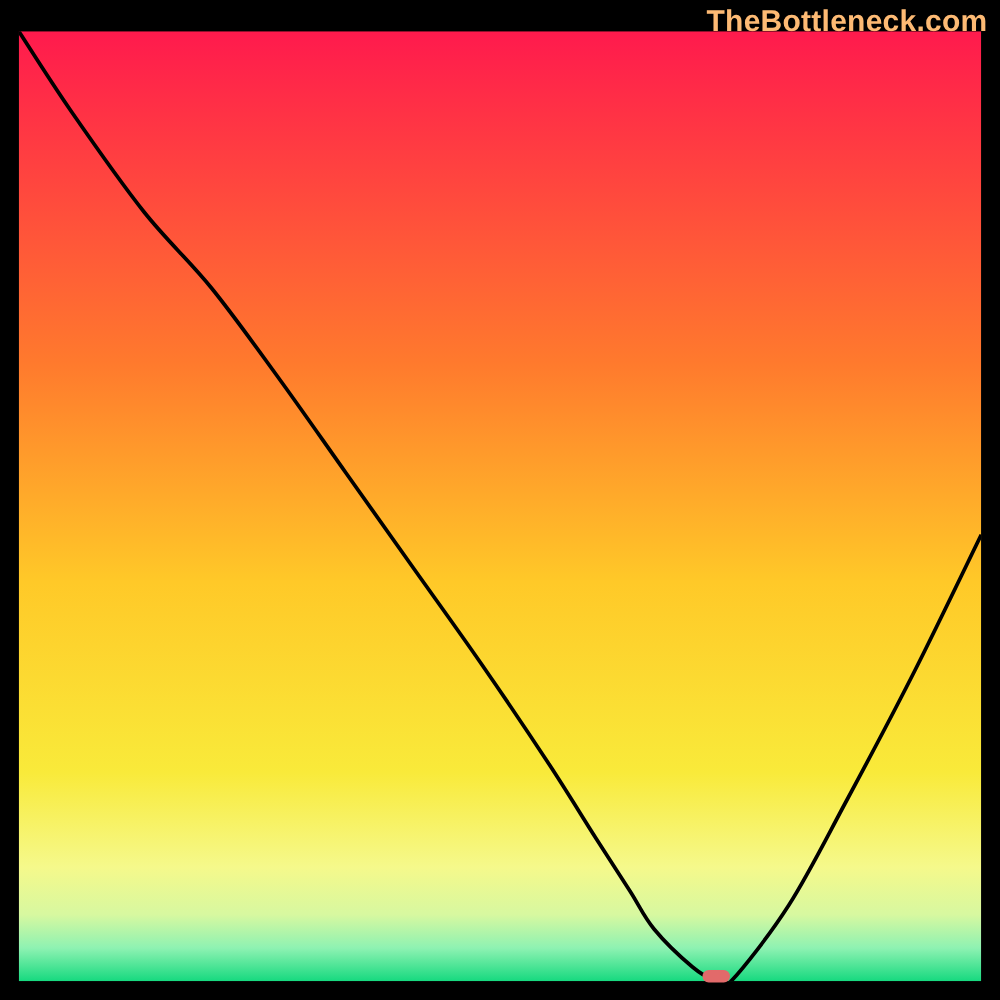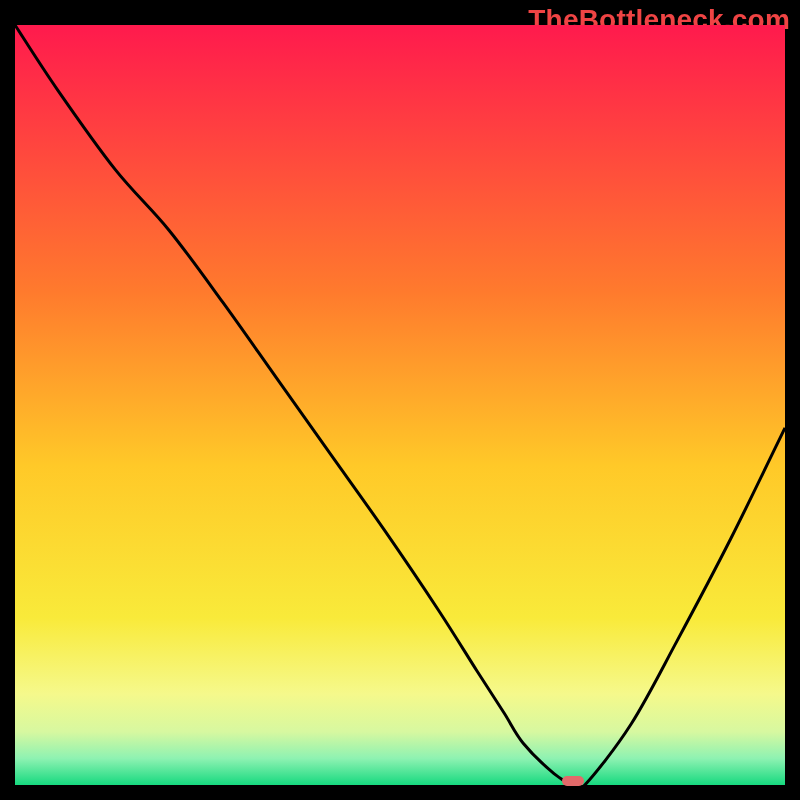--- a/index.html
+++ b/index.html
@@ -42,23 +42,23 @@
     width: 22px;
     height: 10px;
     border-radius: 5px;
     transform: translate(-50%, -50%);
   }
   .watermark {
     position: absolute;
     top: 4px;
     right: 10px;
     font-family: Arial, Helvetica, sans-serif;
-    font-size: 28px;
+    font-size: 24px;
     font-weight: 600;
-    color: #ef4444;
+    color: #fdba74;
     letter-spacing: 0.2px;
   }
 </style>
 </head>
 <body>
 
 <div class="stage">
   <div class="watermark">TheBottleneck.com</div>
 
   <div class="plot-area">

